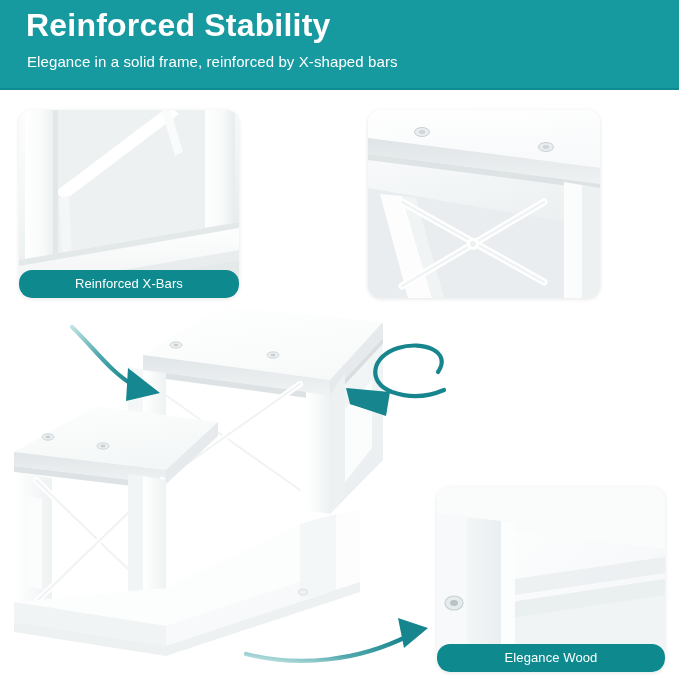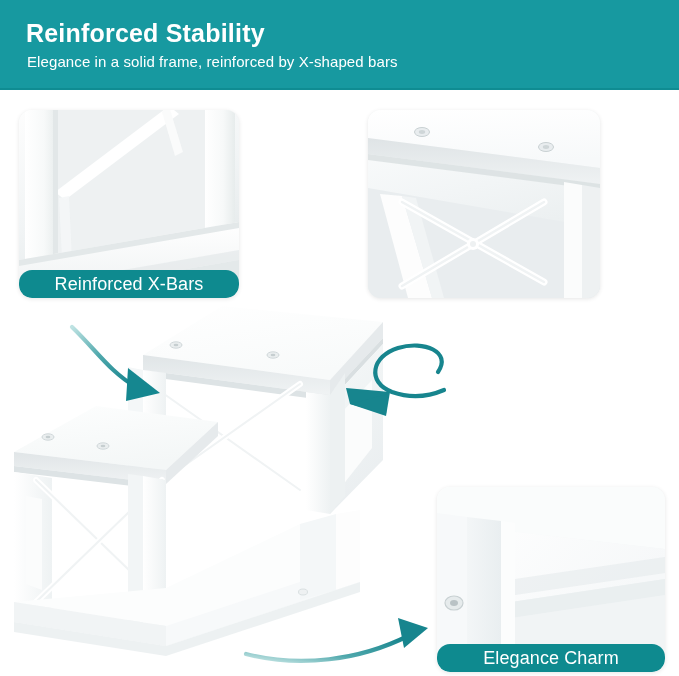--- a/index.html
+++ b/index.html
@@ -11,22 +11,22 @@
     position:relative;
   }
 
   
   .header{
     position:absolute;left:0;top:0;width:679px;height:90px;
     background:#1799A0;
     box-sizing:border-box;
   }
   .header-title{
-    position:absolute;left:26px;top:18px;
-    font-size:25px;font-weight:bold;color:#ffffff;
+    position:absolute;left:26px;top:10px;
+    font-size:32px;font-weight:bold;color:#ffffff;
     letter-spacing:.2px;line-height:30px;white-space:nowrap;
   }
   .header-sub{
     position:absolute;left:27px;top:52px;
     font-size:15px;font-weight:normal;color:#ffffff;
     letter-spacing:.1px;line-height:20px;white-space:nowrap;
   }
   .header-rule{
     position:absolute;left:0;top:88px;width:679px;height:2px;
     background:#0F8C92;
@@ -43,21 +43,21 @@
   .card-photo{
     position:absolute;left:0;top:0;right:0;bottom:0;
     background:linear-gradient(150deg,#fcfdfd 0%,#f3f5f6 45%,#e9edee 100%);
     overflow:hidden;
   }
   .card-label{
     position:absolute;left:0;right:0;bottom:0;
     background:#0E8A8F;
     border-radius:13px;
     color:#ffffff;
-    font-size:18px;
+    font-size:13px;
     text-align:center;
     line-height:28px;
     height:28px;
     letter-spacing:.1px;
     white-space:nowrap;
   }
 
   
   #card-xbars{ left:19px; top:110px; width:220px; height:188px; }
   
@@ -219,21 +219,21 @@
       <path d="M0 26 L30 30 L30 185 L0 185 Z" fill="#f7f9fa"></path>
 
       <g>
         <ellipse cx="17" cy="116" rx="9" ry="7" fill="#e6ebec" stroke="#c8d0d2" stroke-width="1.2"></ellipse>
         <ellipse cx="17" cy="116" rx="4" ry="3" fill="#b9c2c5"></ellipse>
       </g>
 
       <path d="M78 92 L228 70 L228 86 L78 108 Z" fill="#e2e8e9" opacity="0.5"></path>
     </svg>
   </div>
-  <div class="card-label">Elegance Charm</div>
+  <div class="card-label">Elegance Wood</div>
 </div>
 
 <div class="hero">
   <svg viewBox="0 0 440 376" preserveAspectRatio="none">
     <defs>
       <linearGradient id="hTopA" x1="0" y1="0" x2="0.5" y2="1">
         <stop offset="0%" stop-color="#ffffff"></stop>
         <stop offset="100%" stop-color="#f8fafa"></stop>
       </linearGradient>
       <linearGradient id="hTopB" x1="0" y1="0" x2="0.4" y2="1">

